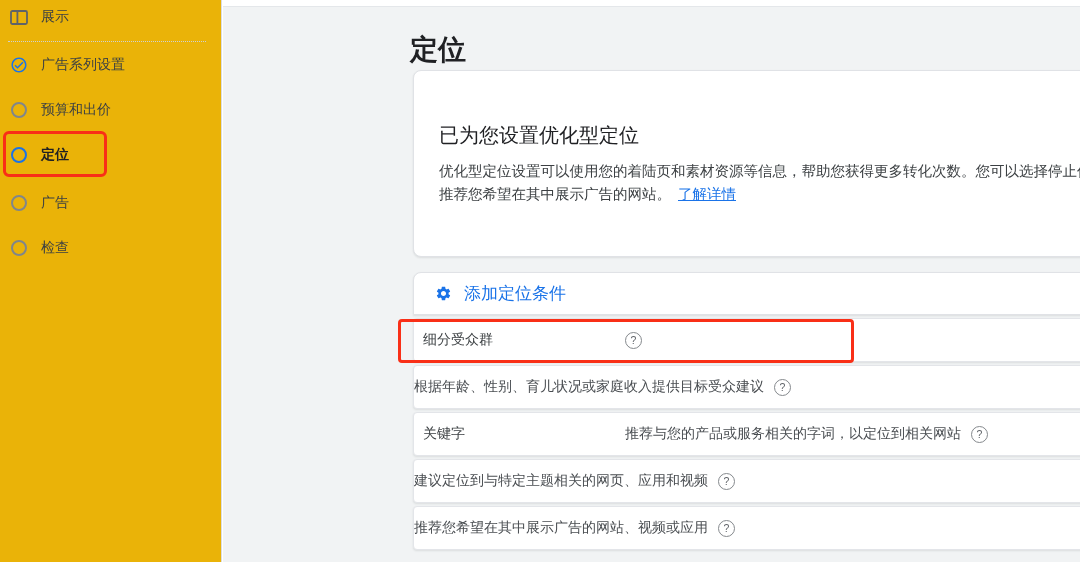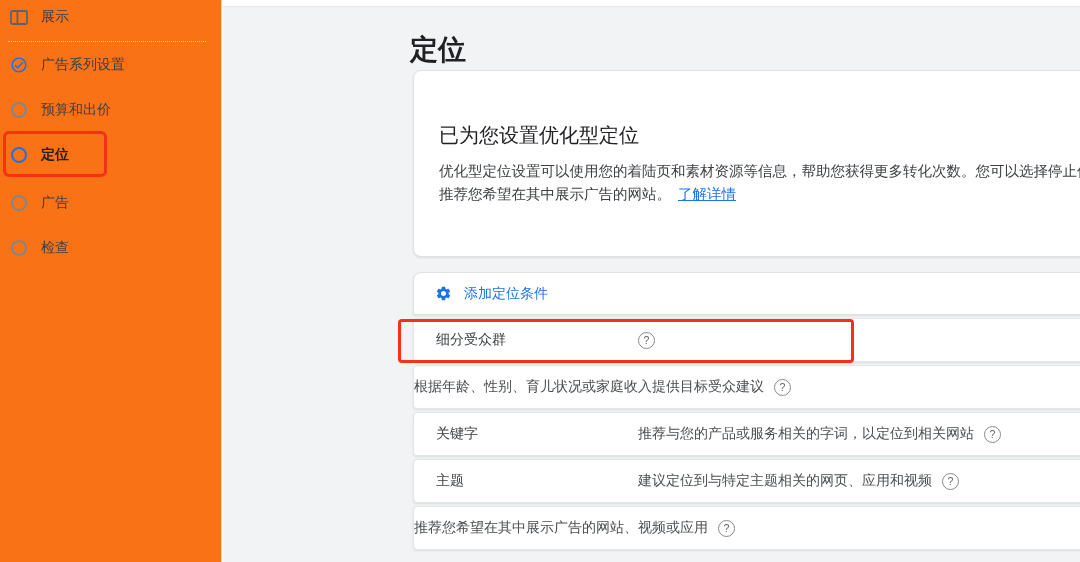--- a/index.html
+++ b/index.html
@@ -7,21 +7,21 @@
     position:relative;
     width:1080px;height:562px;
     overflow:hidden;
     background:#ffffff;
     font-family:"Liberation Sans","DejaVu Sans",sans-serif;
     -webkit-font-smoothing:antialiased;
   }
   
   .sidebar{
     position:absolute;left:0;top:0;width:222px;height:562px;
-    background:#f97316;border-right:1px solid #dadce0;box-sizing:border-box;
+    background:#eab308;border-right:1px solid #dadce0;box-sizing:border-box;
   }
   .side-item{
     position:absolute;left:10px;display:flex;align-items:center;gap:13px;height:18px;
     font-size:14px;color:#3c4043;cursor:pointer;white-space:nowrap;
   }
   .side-item.current .side-label{font-weight:700;color:#202124;}
   .icon-box{width:18px;height:18px;display:flex;align-items:center;justify-content:center;flex:0 0 18px;}
   .radio{width:16px;height:16px;border:2px solid #80868b;border-radius:50%;box-sizing:border-box;}
   .radio.blue{border-color:#1a73e8;}
   .side-divider{
@@ -49,28 +49,28 @@
     top:70px;height:187px;border-radius:8px;
     display:flex;flex-direction:column;justify-content:center;padding-left:25px;
   }
   .banner-title{font-size:20px;color:#202124;margin:0 0 11px 0;font-weight:400;}
   .banner-body{font-size:14.5px;line-height:23px;color:#3c4043;margin:0;}
   .learn-more{color:#1a73e8;text-decoration:underline;margin-left:7px;cursor:pointer;}
   .add-row{
     top:272px;height:43px;border-radius:8px 8px 0 0;
     display:flex;align-items:center;padding-left:20px;gap:12px;cursor:pointer;
   }
-  .add-label{color:#1a73e8;font-size:14px;}
+  .add-label{color:#1a73e8;font-size:17px;}
   .crit-row{
     height:44px;border-radius:4px;border-color:#e3e5e9;
     display:flex;align-items:center;cursor:pointer;
   }
   .crit-row.r0{top:318px;} .crit-row.r1{top:365px;} .crit-row.r2{top:412px;}
   .crit-row.r3{top:459px;} .crit-row.r4{top:506px;}
-  .crit-label{width:202px;padding-left:22px;font-size:14px;color:#3c4043;flex:0 0 202px;box-sizing:content-box;}
+  .crit-label{width:202px;padding-left:9px;font-size:14px;color:#3c4043;flex:0 0 202px;box-sizing:content-box;}
   .crit-desc{font-size:14px;color:#494d51;display:flex;align-items:center;gap:10px;white-space:nowrap;}
   .help-icon{
     width:15px;height:15px;border:1px solid #85898d;border-radius:50%;
     color:#5f6368;font-size:10.5px;line-height:1;
     display:inline-flex;align-items:center;justify-content:center;flex:0 0 15px;cursor:pointer;
   }
   svg{display:block;}
 </style>
 </head>
 <body>
@@ -166,21 +166,20 @@
 
   <section class="card crit-row r2">
     <span class="crit-label">关键字</span>
     <span class="crit-desc">
       <span>推荐与您的产品或服务相关的字词，以定位到相关网站</span>
       <span class="help-icon">?</span>
     </span>
   </section>
 
   <section class="card crit-row r3">
-    <span class="crit-label">主题</span>
     <span class="crit-desc">
       <span>建议定位到与特定主题相关的网页、应用和视频</span>
       <span class="help-icon">?</span>
     </span>
   </section>
 
   <section class="card crit-row r4">
     <span class="crit-desc">
       <span>推荐您希望在其中展示广告的网站、视频或应用</span>
       <span class="help-icon">?</span>

